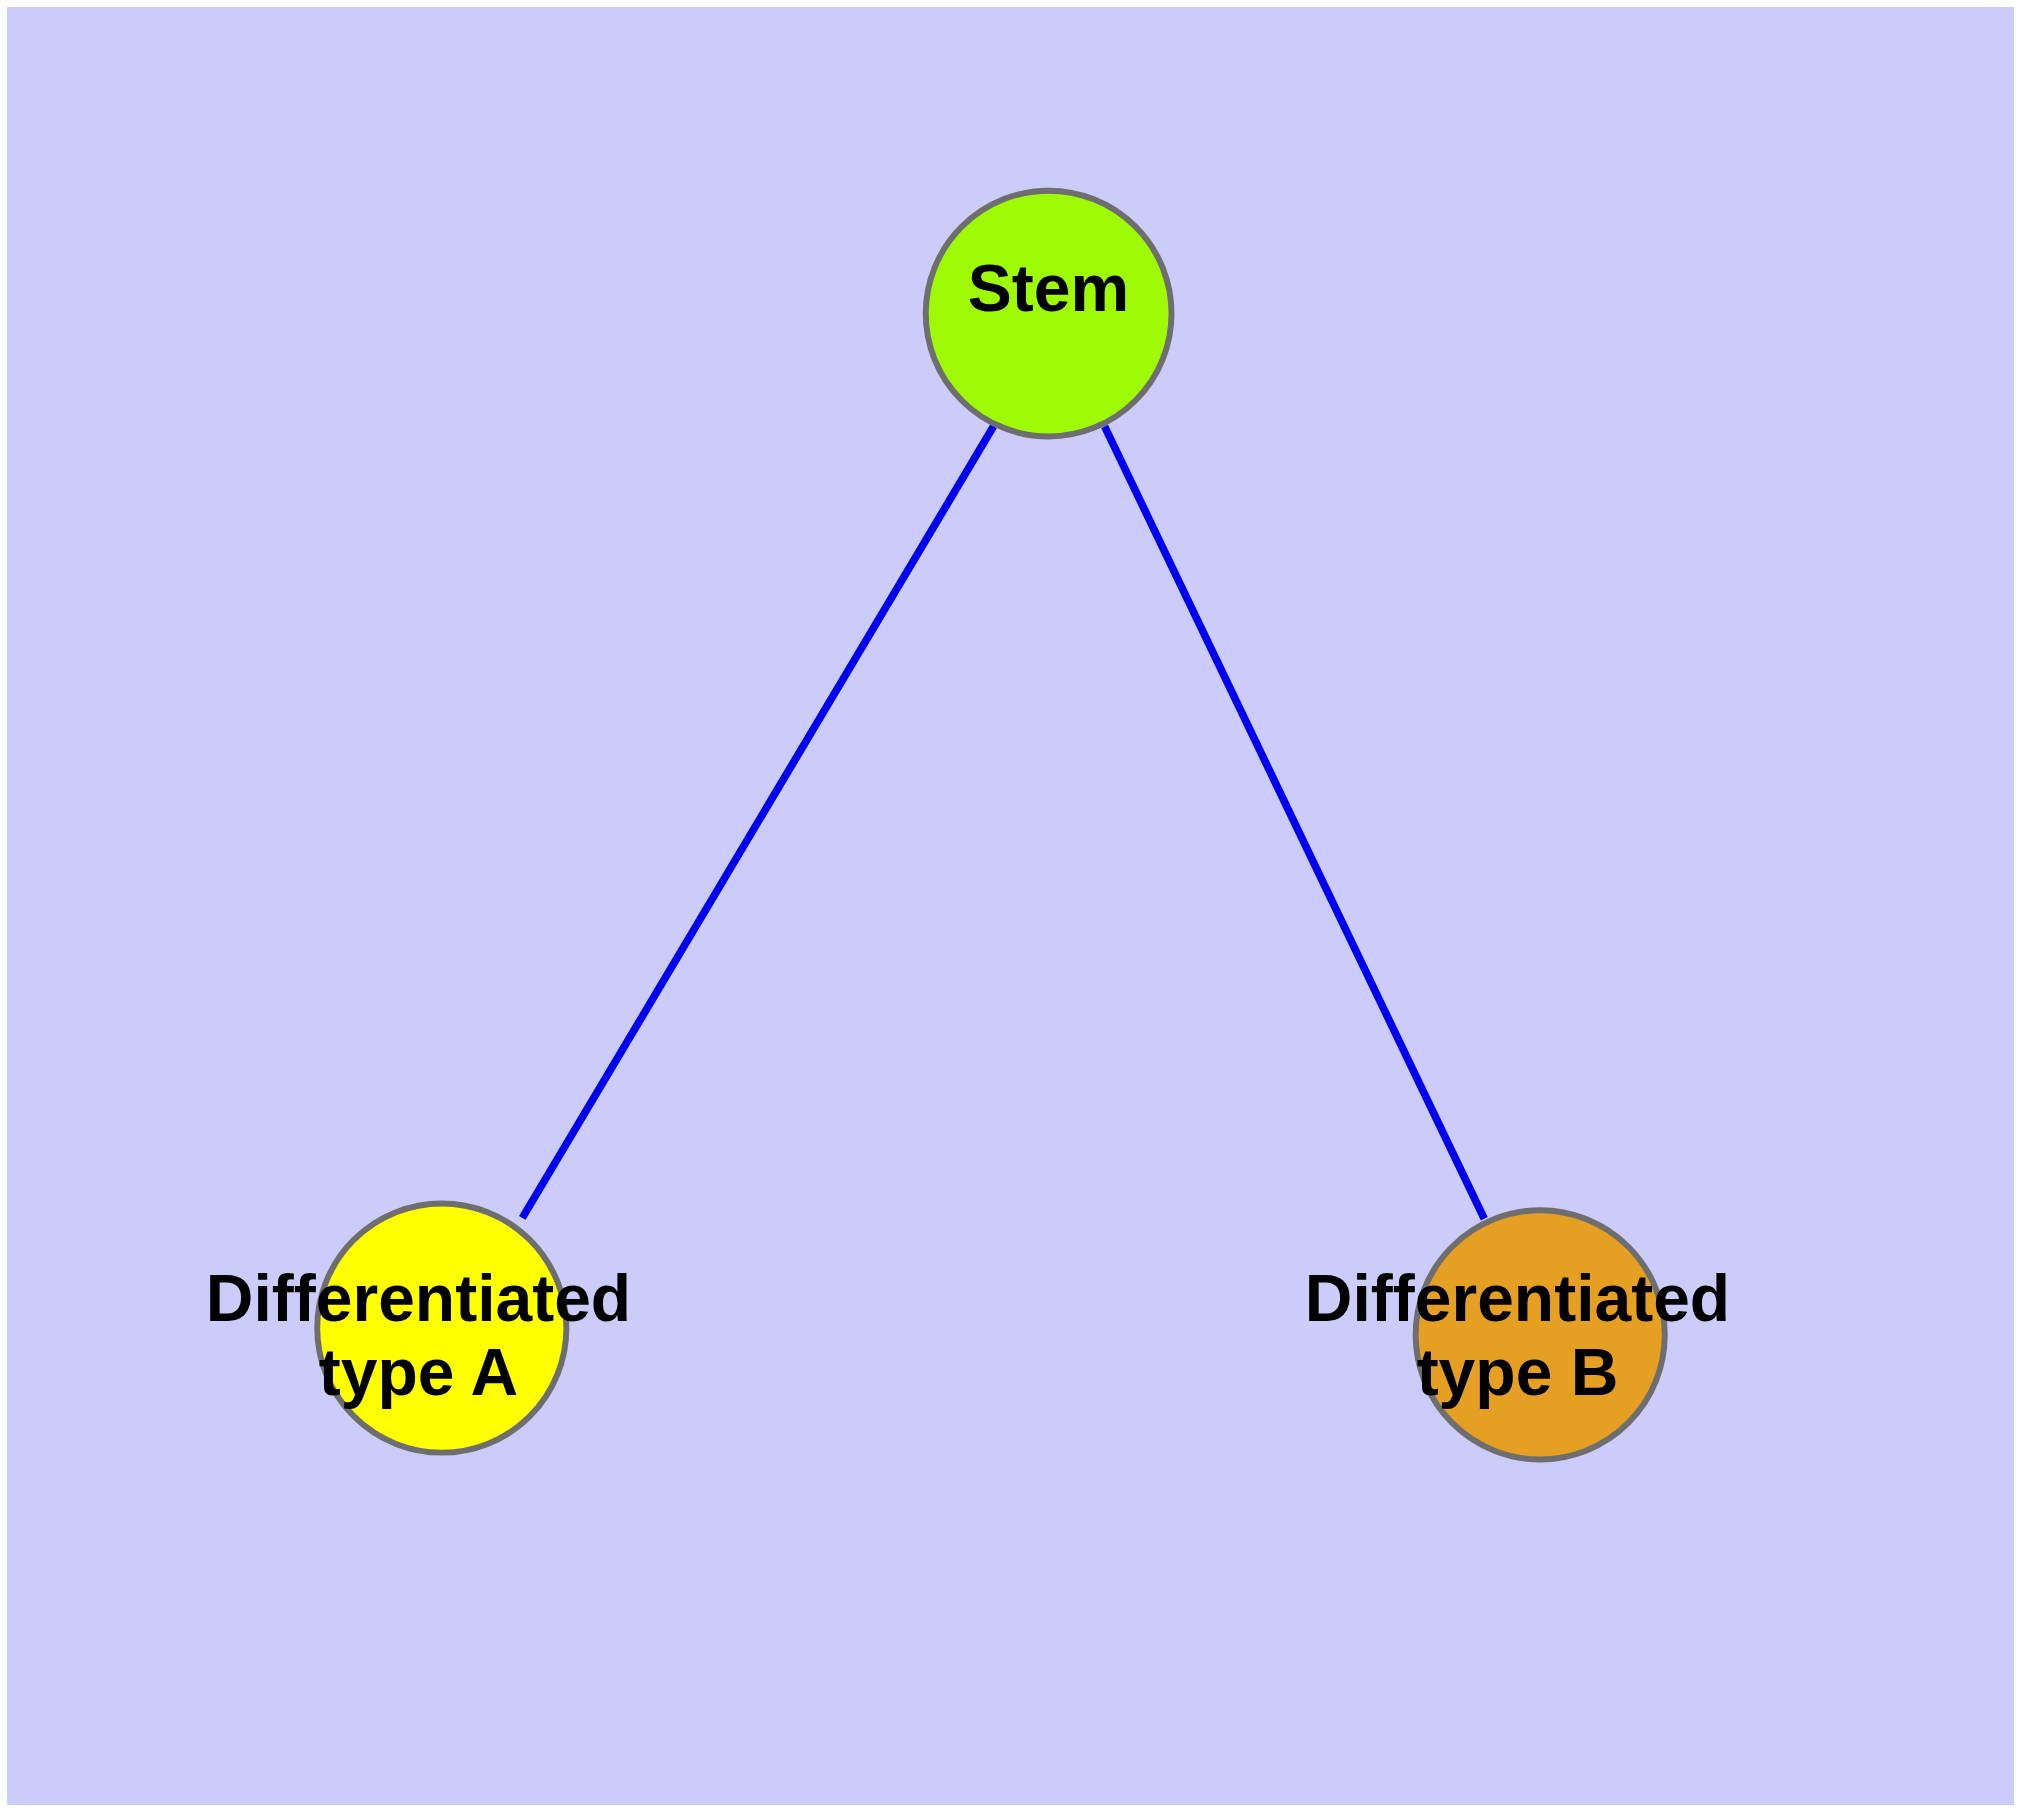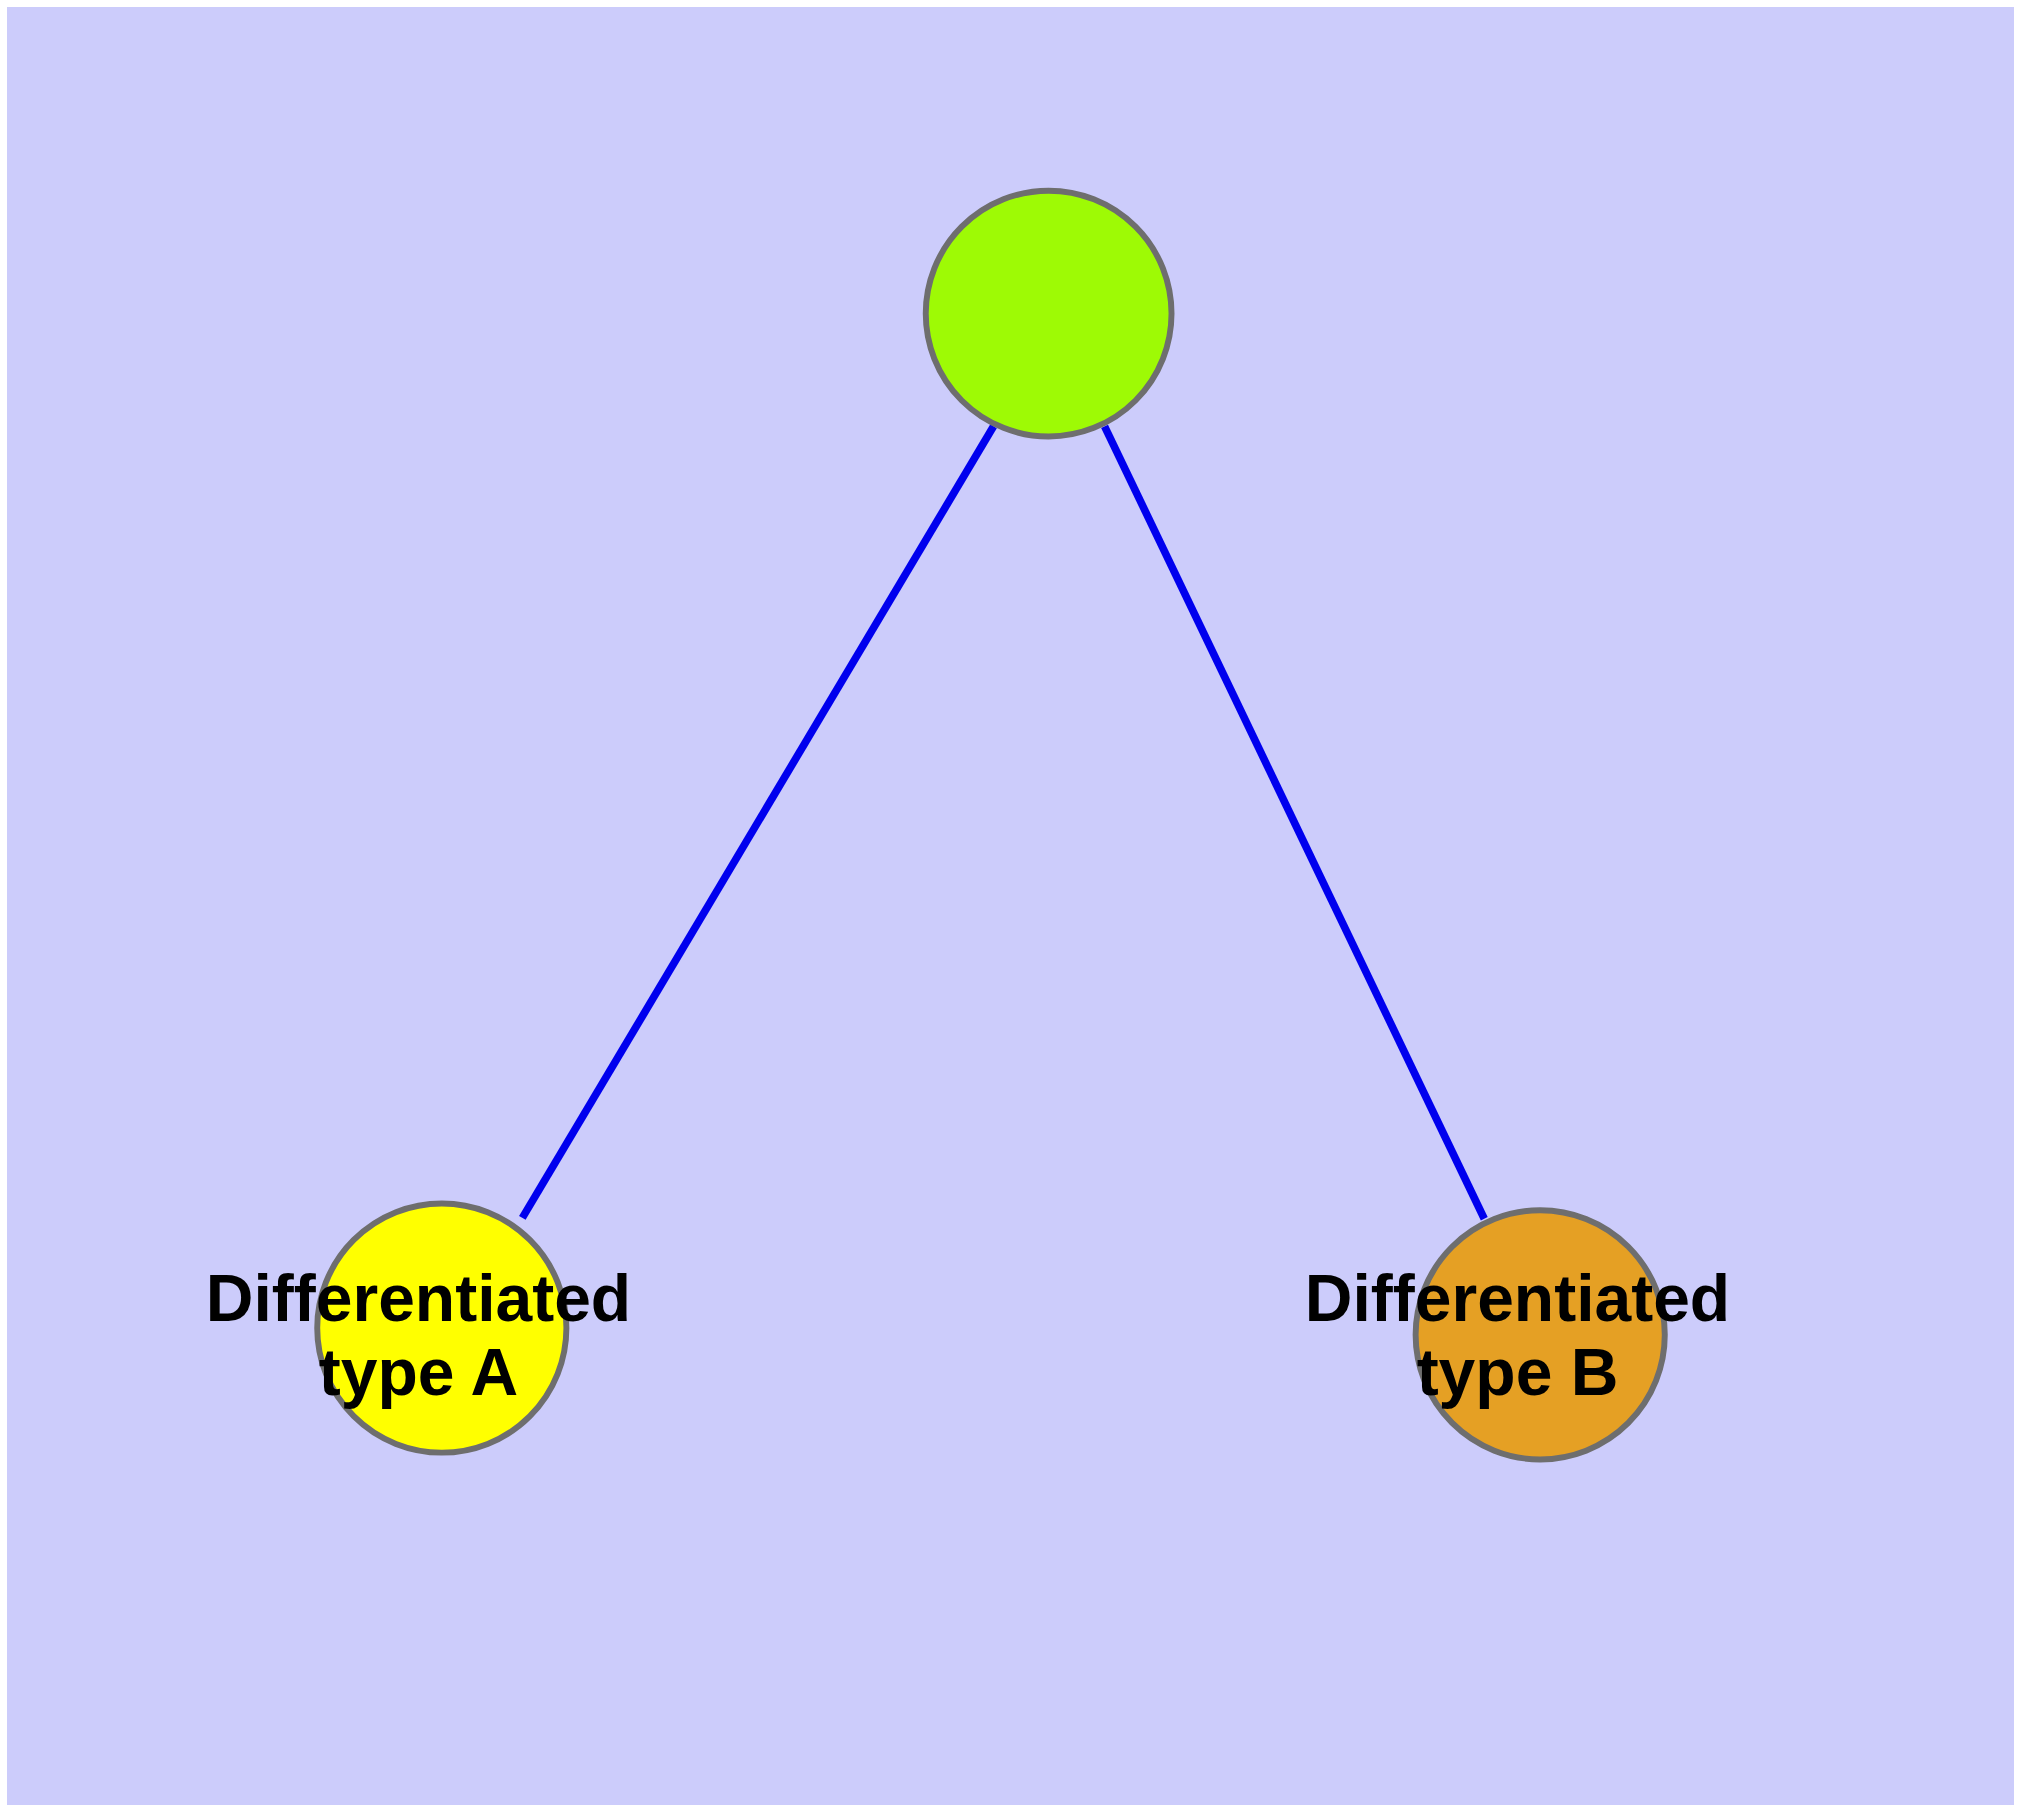--- a/index.html
+++ b/index.html
@@ -69,20 +69,21 @@
   <svg id="graph-svg" viewBox="0 0 2384 2138">
 
     <line x1="1172" y1="503" x2="616" y2="1437" stroke="#0000ee" stroke-width="9" stroke-linecap="butt"></line>
     <line x1="1303" y1="503" x2="1751" y2="1438" stroke="#0000ee" stroke-width="9" stroke-linecap="butt"></line>
 
     <circle cx="1237" cy="370" r="145" fill="#9efa05" stroke="#6e6e6e" stroke-width="7"></circle>
     <circle cx="521" cy="1567" r="147" fill="#ffff00" stroke="#6e6e6e" stroke-width="7"></circle>
     <circle cx="1817" cy="1575" r="147" fill="#e5a024" stroke="#6e6e6e" stroke-width="7"></circle>
   </svg>
 
+  <div class="node-label" id="label-stem">Stem</div>
 
   <div class="node-label" id="label-diff-a">Differentiated
 type A</div>
 
   <div class="node-label" id="label-diff-b">Differentiated
 type B</div>
 
 </div>
 
 

